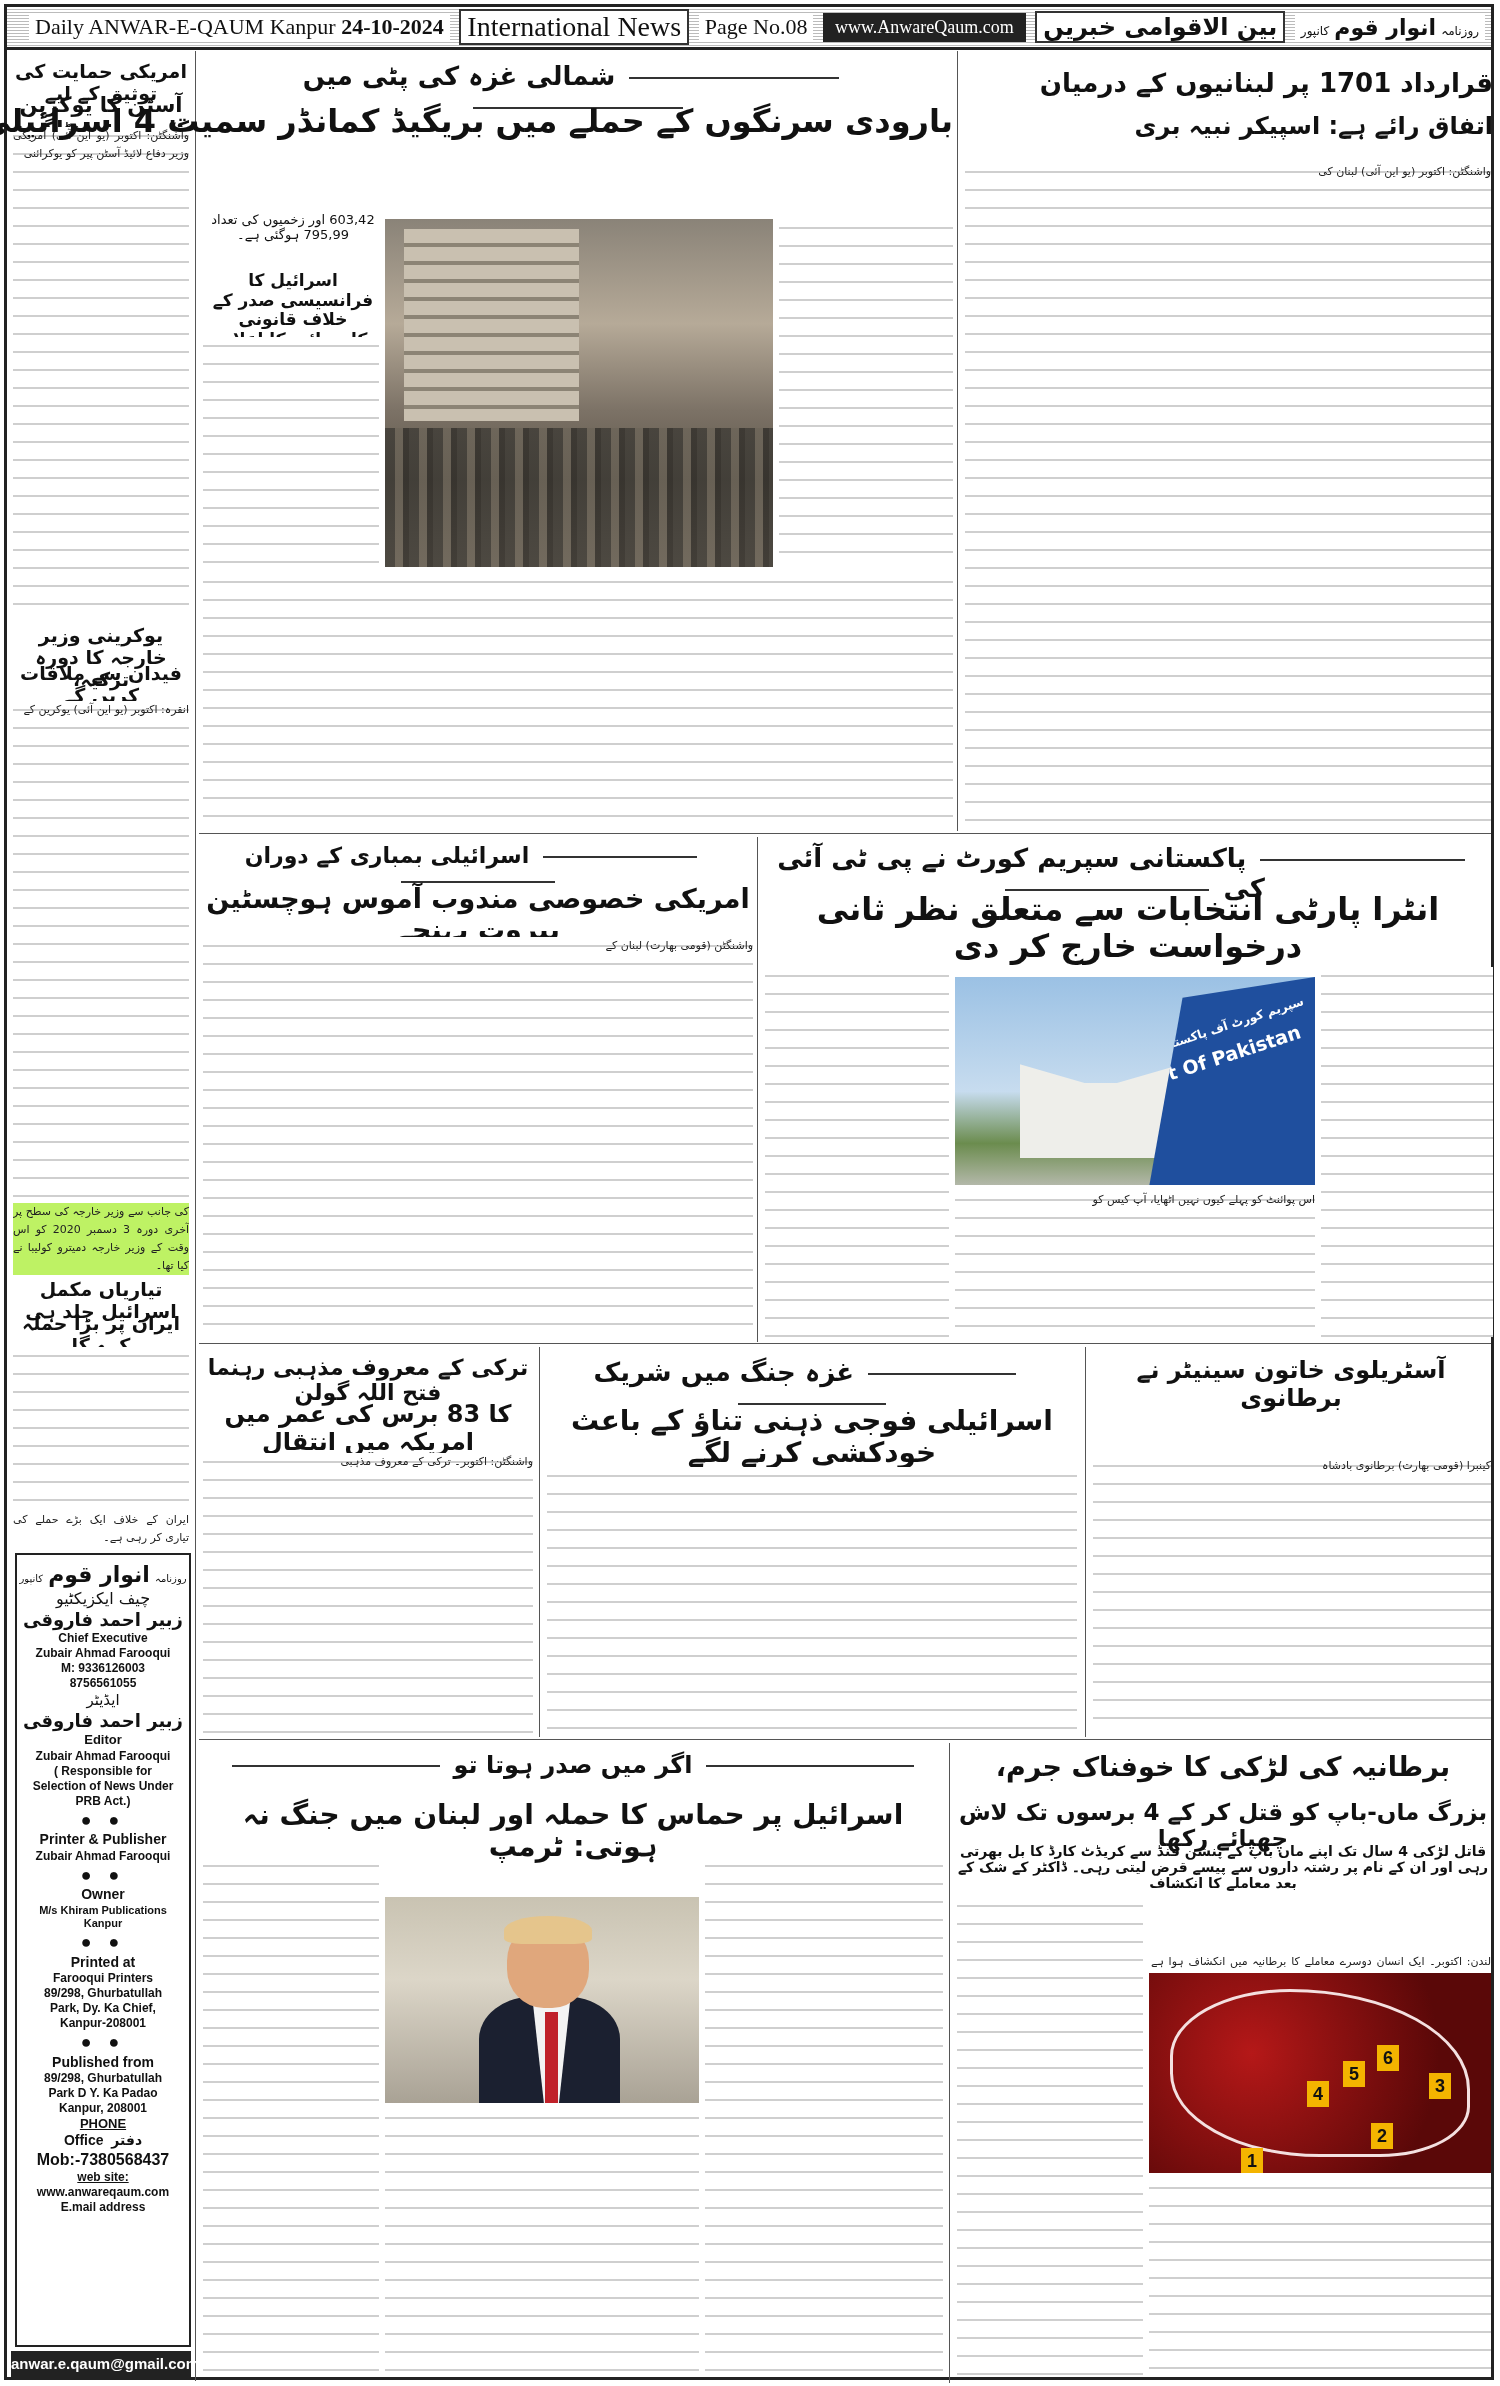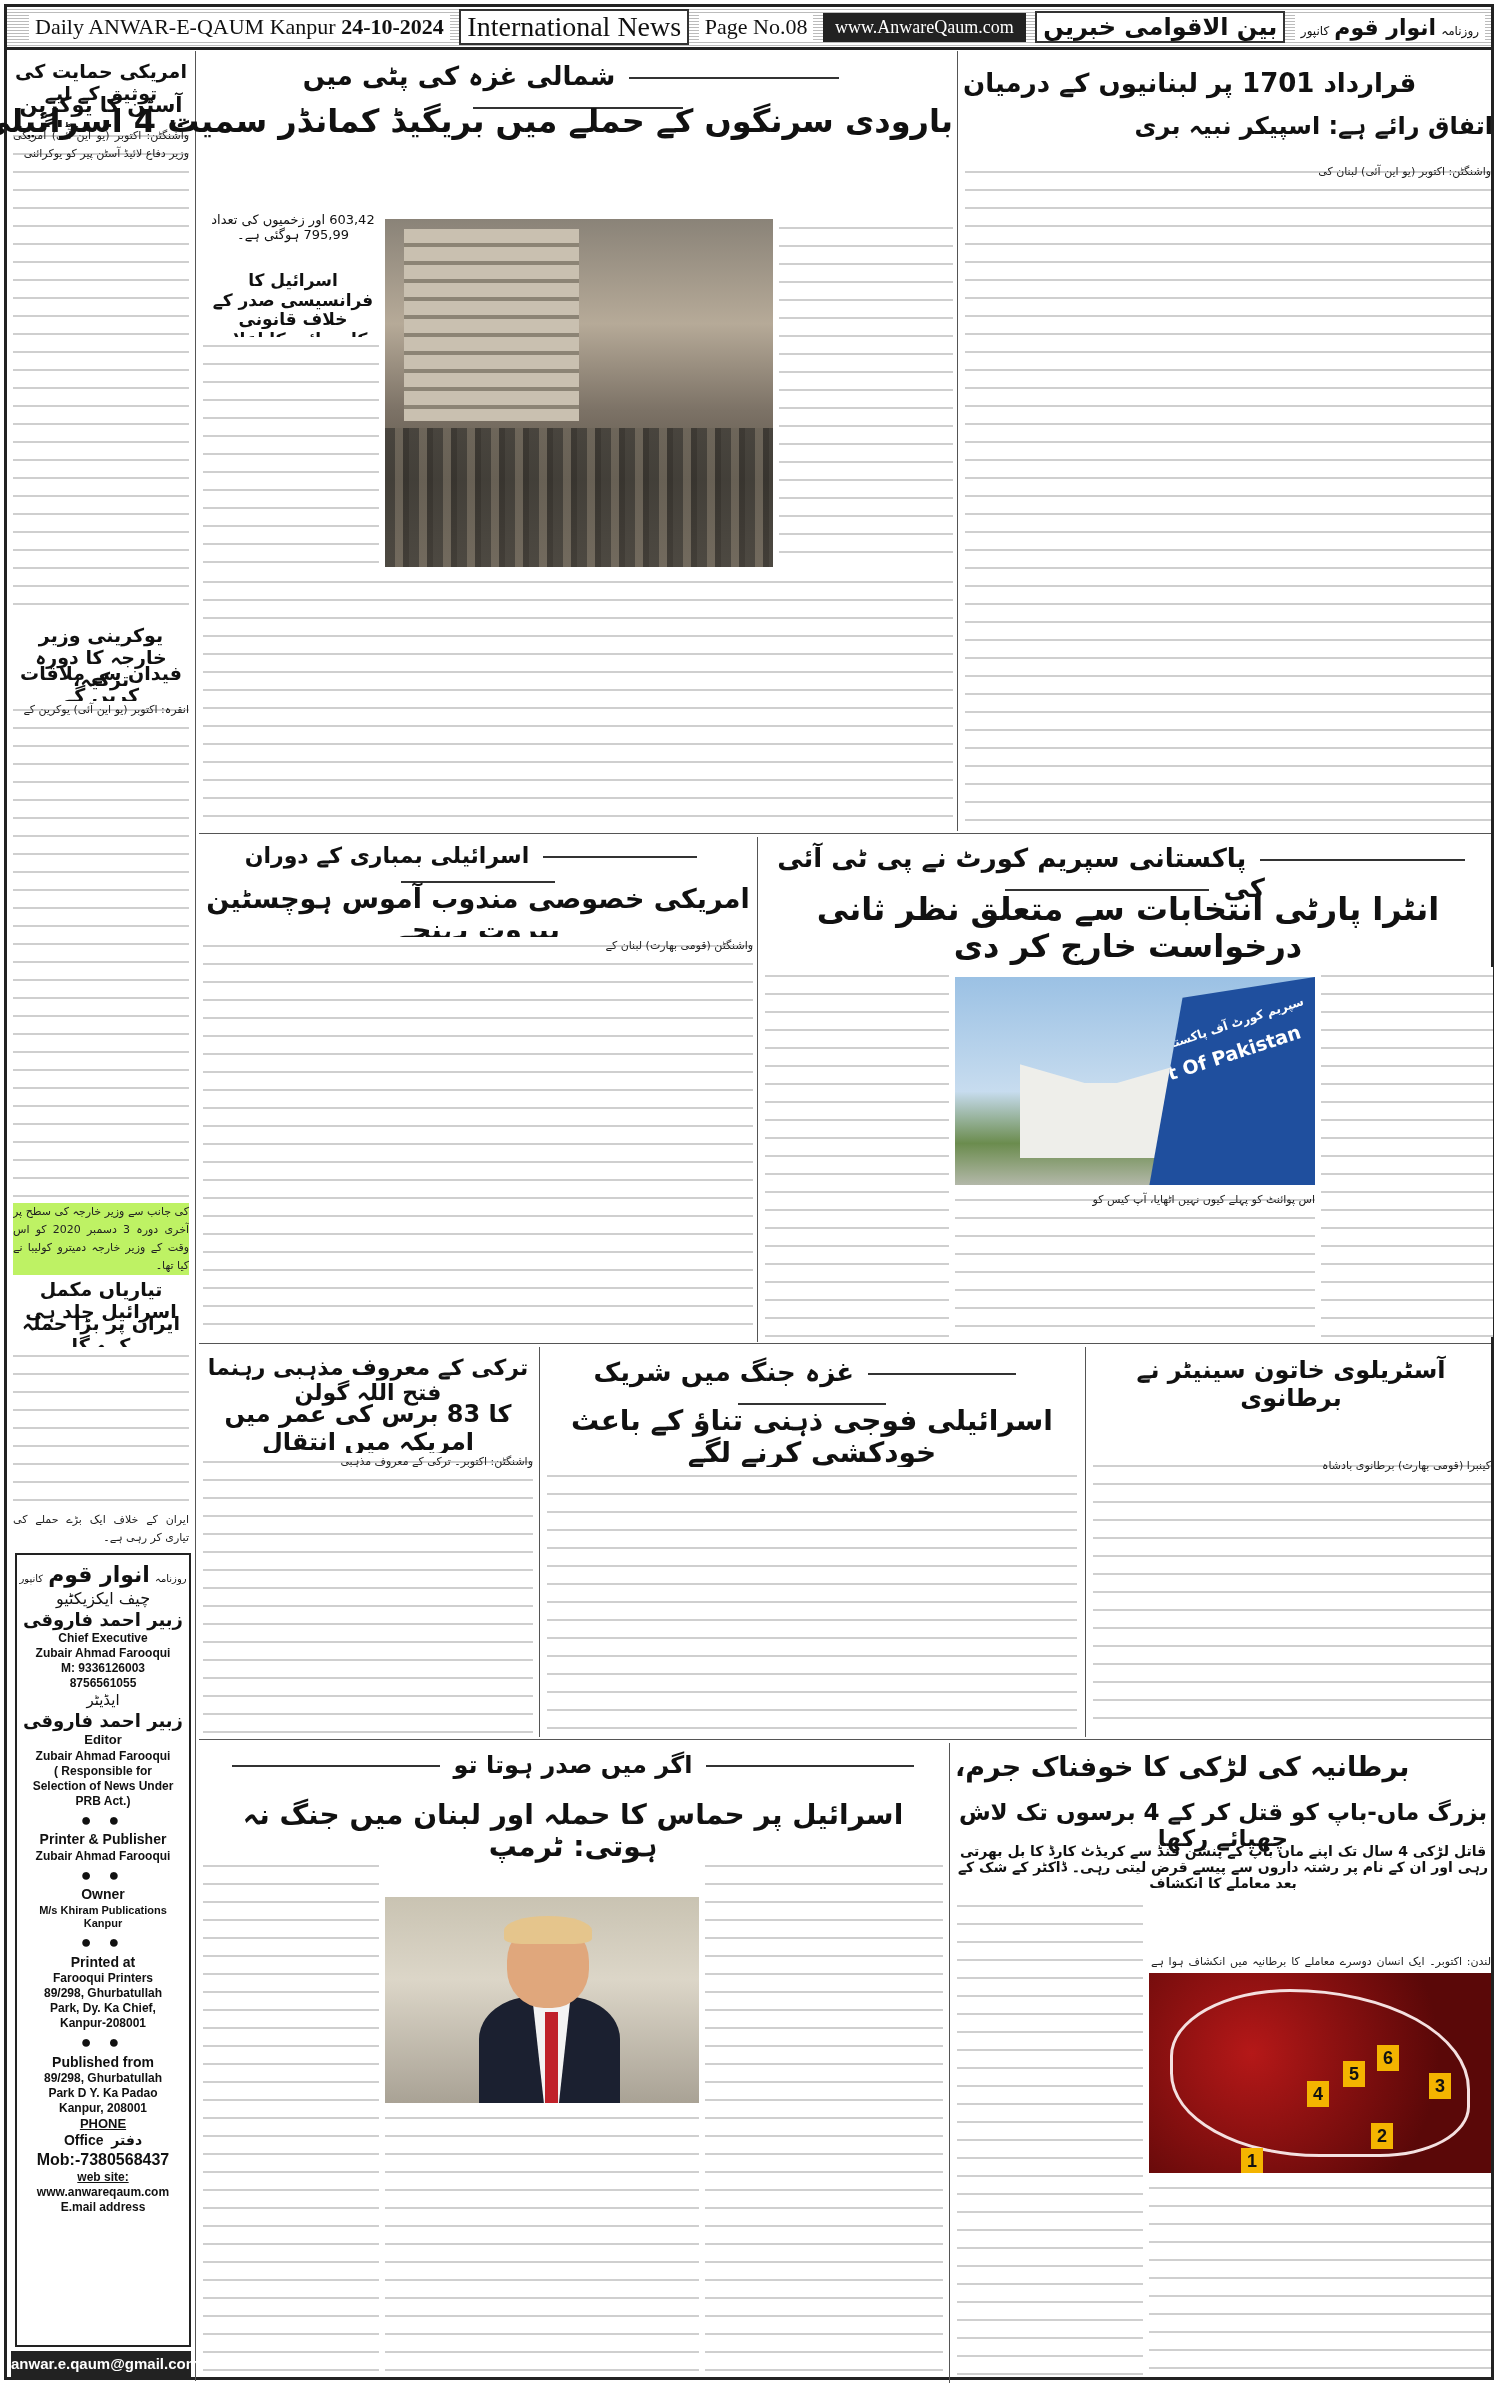--- a/index.html
+++ b/index.html
@@ -139,21 +139,21 @@
   <div class="hl" style="left:196px;top:206px;width:180px;font-size:13px;font-weight:normal">603,42 اور زخمیوں کی تعداد 795,99 ہوگئی ہے۔</div>
   <div class="hl" style="left:196px;top:264px;width:180px;font-size:17px">اسرائیل کا فرانسیسی صدر کے خلاف قانونی کارروائی کا اعلان</div>
   <div class="col" style="left:196px;top:330px;width:176px;height:228px"></div>
   <div class="photo gaza" style="left:378px;top:212px;width:388px;height:348px">
     <div class="bldg"></div>
       <div class="crowd"></div>
   </div>
   <div class="col" style="left:772px;top:212px;width:174px;height:348px"></div>
   <div class="col" style="left:196px;top:566px;width:750px;height:250px"></div>
 
-  <div class="hl" style="left:956px;top:62px;width:530px;font-size:26px;text-align:left">قرارداد 1701 پر لبنانیوں کے درمیان</div>
+  <div class="hl" style="left:956px;top:62px;width:530px;font-size:26px;text-align:right">قرارداد 1701 پر لبنانیوں کے درمیان</div>
   <div class="hl" style="left:956px;top:106px;width:530px;font-size:24px;text-align:right">اتفاق رائے ہے: اسپیکر نبیہ بری</div>
   <div class="col" style="left:958px;top:156px;width:526px;height:660px"><span>واشنگٹن: اکتوبر (یو این آئی) لبنان کی</span></div>
 
   <div class="rule-h" style="left:192px;top:826px;width:1292px"></div>
 
   <div class="kicker" style="left:196px;top:836px;width:550px;font-size:22px">اسرائیلی بمباری کے دوران</div>
   <div class="hl" style="left:196px;top:876px;width:550px;font-size:27px">امریکی خصوصی مندوب آموس ہوچسٹین بیروت پہنچے</div>
   <div class="col" style="left:196px;top:930px;width:550px;height:400px"><span>واشنگٹن (قومی بھارت) لبنان کے</span></div>
   <div class="rule-v" style="left:750px;top:830px;height:505px"></div>
 
@@ -194,21 +194,21 @@
     <div class="suit"></div>
       <div class="shirt"></div>
       <div class="tie"></div>
       <div class="head"></div>
       <div class="hair"></div>
   </div>
   <div class="col" style="left:378px;top:2102px;width:314px;height:268px"></div>
   <div class="col" style="left:698px;top:1850px;width:238px;height:520px"></div>
   <div class="rule-v" style="left:942px;top:1736px;height:640px"></div>
 
-  <div class="hl" style="left:948px;top:1744px;width:536px;font-size:27px;text-align:left">برطانیہ کی لڑکی کا خوفناک جرم،</div>
+  <div class="hl" style="left:948px;top:1744px;width:536px;font-size:27px;text-align:center">برطانیہ کی لڑکی کا خوفناک جرم،</div>
   <div class="hl" style="left:948px;top:1792px;width:536px;font-size:23px">بزرگ ماں-باپ کو قتل کر کے 4 برسوں تک لاش چھپائے رکھا</div>
   <div class="hl" style="left:948px;top:1836px;width:536px;font-size:14px">قاتل لڑکی 4 سال تک اپنے ماں باپ کے پنشن فنڈ سے کریڈٹ کارڈ کا بل بھرتی رہی اور ان کے نام پر رشتہ داروں سے پیسے قرض لیتی رہی۔ ڈاکٹر کے شک کے بعد معاملے کا انکشاف</div>
   <div class="col" style="left:950px;top:1890px;width:186px;height:480px"></div>
   <div class="col" style="left:1144px;top:1946px;width:340px;height:16px;background:#fff">لندن: اکتوبر۔ ایک انسان دوسرے معاملے کا برطانیہ میں انکشاف ہوا ہے جہاں</div>
   <div class="photo crime" style="left:1142px;top:1966px;width:342px;height:200px">
     <div class="outline"></div>
     <div class="marker" style="left:92px;top:175px">1</div>
     <div class="marker" style="left:222px;top:150px">2</div>
     <div class="marker" style="left:280px;top:100px">3</div>
     <div class="marker" style="left:158px;top:108px">4</div>

